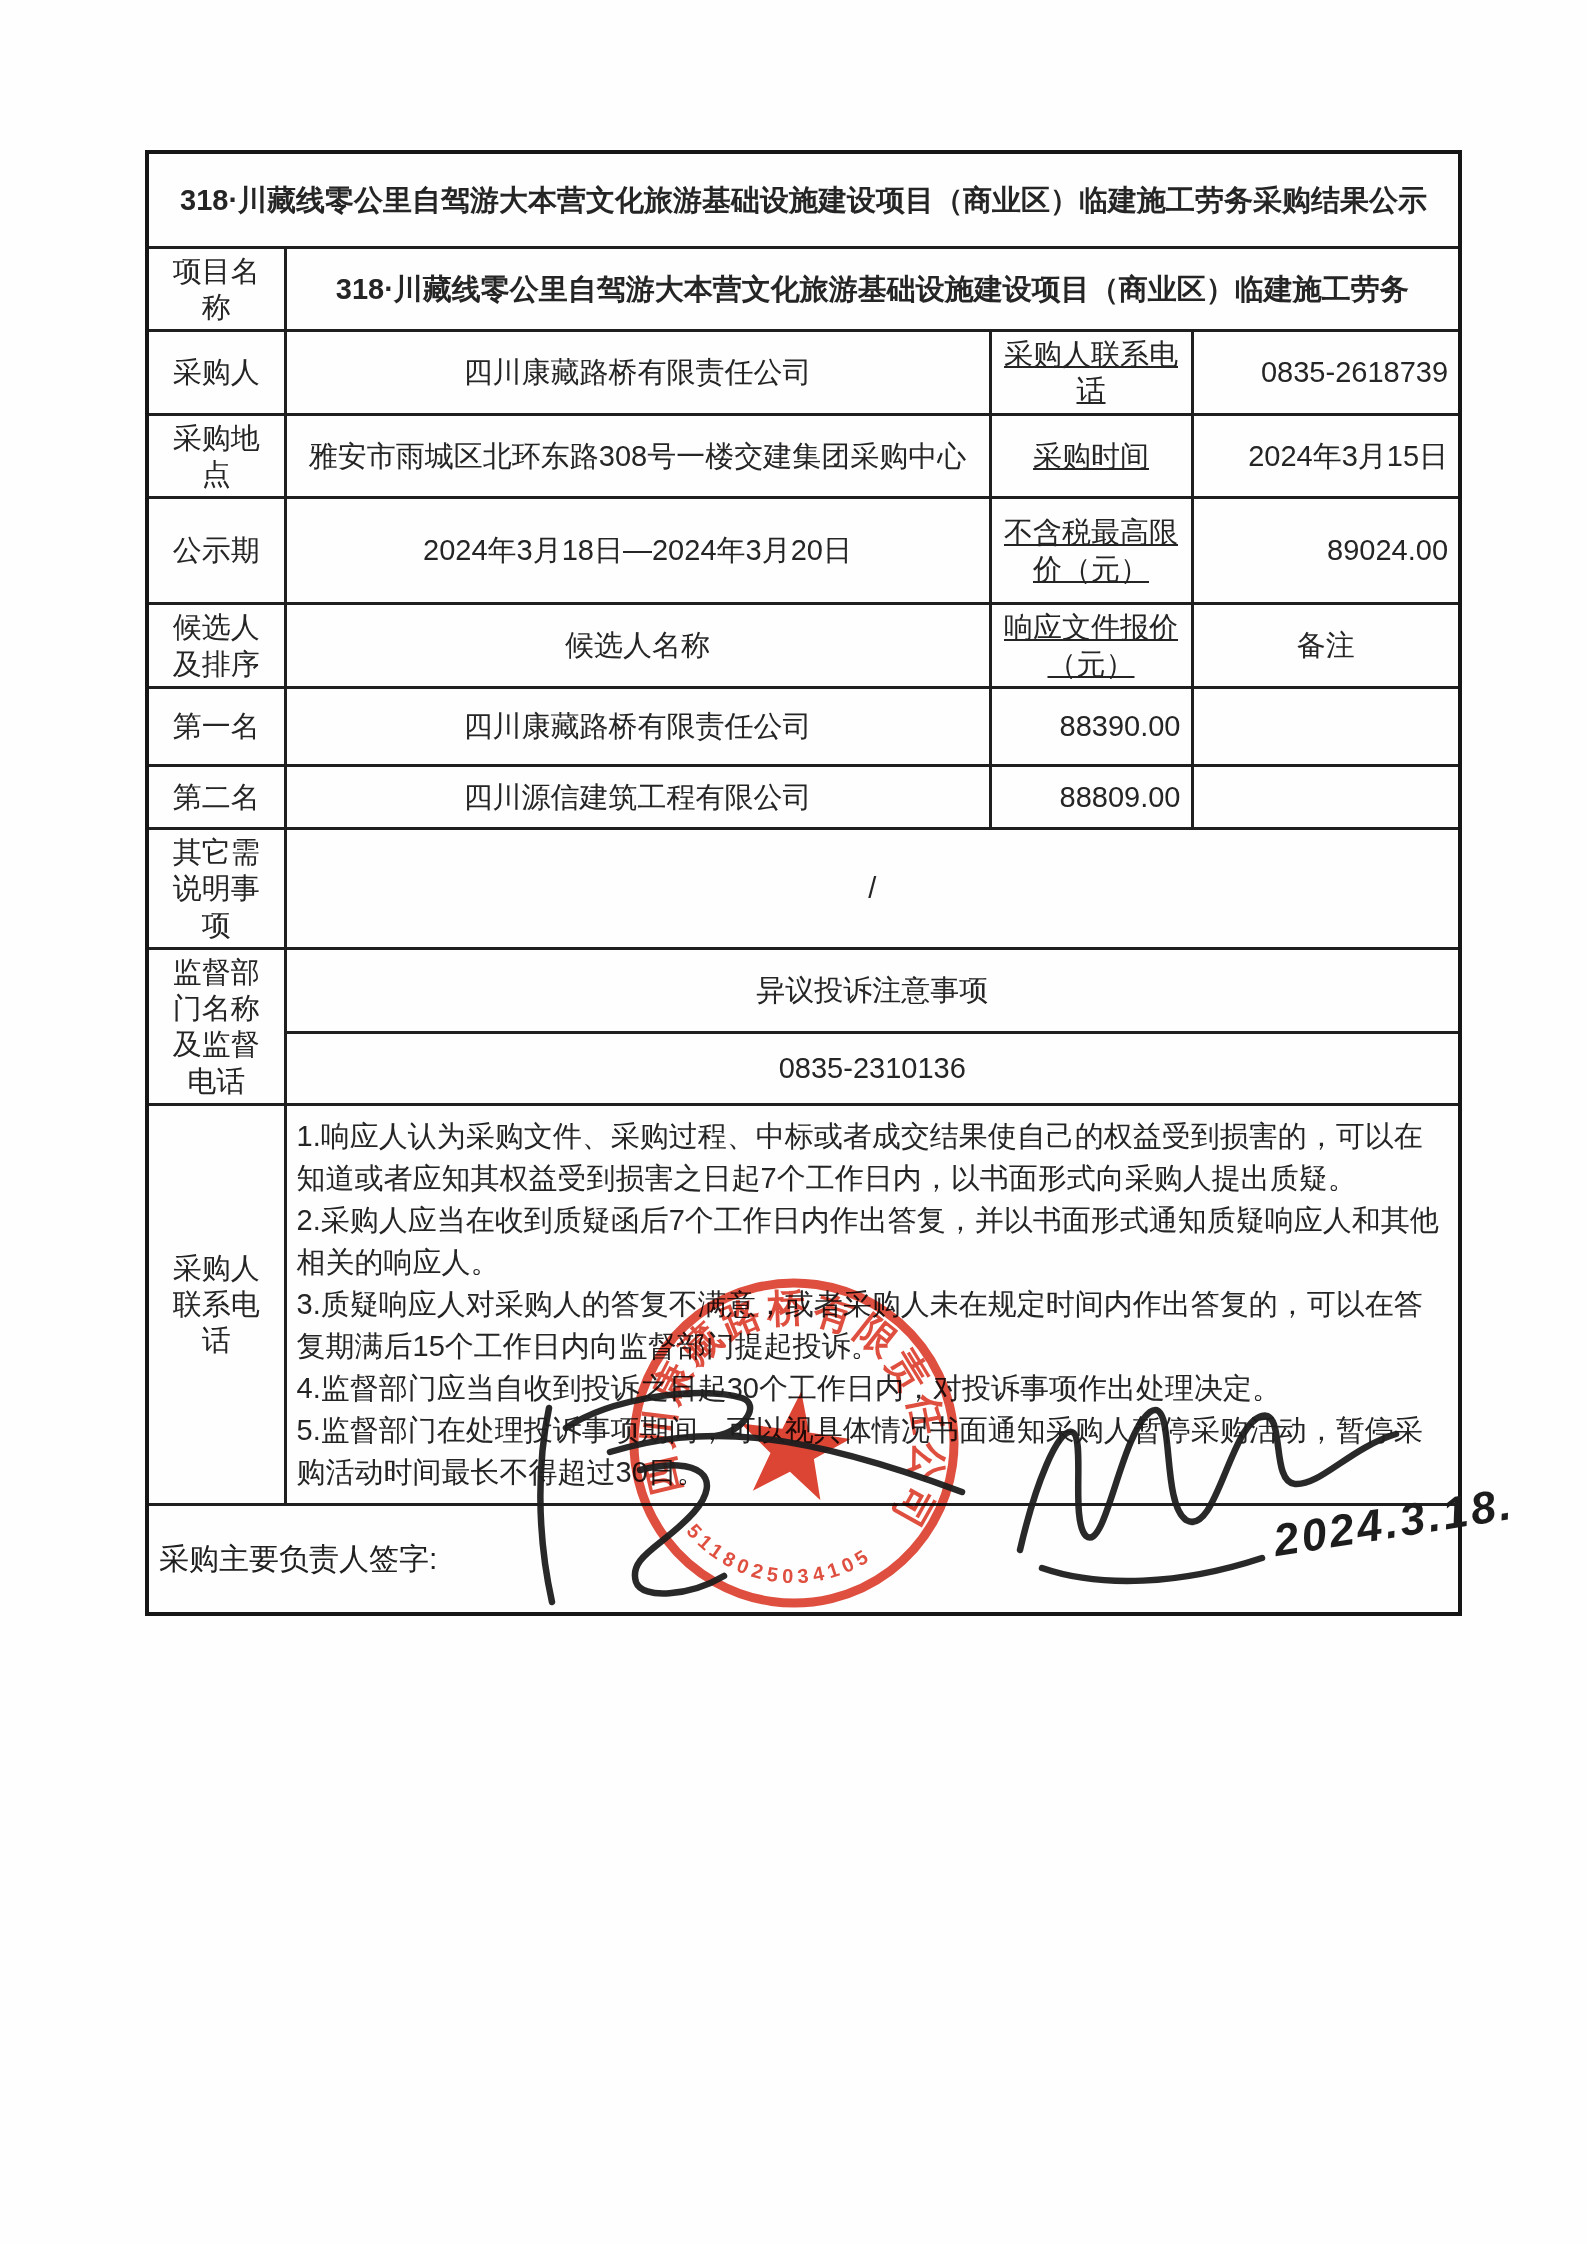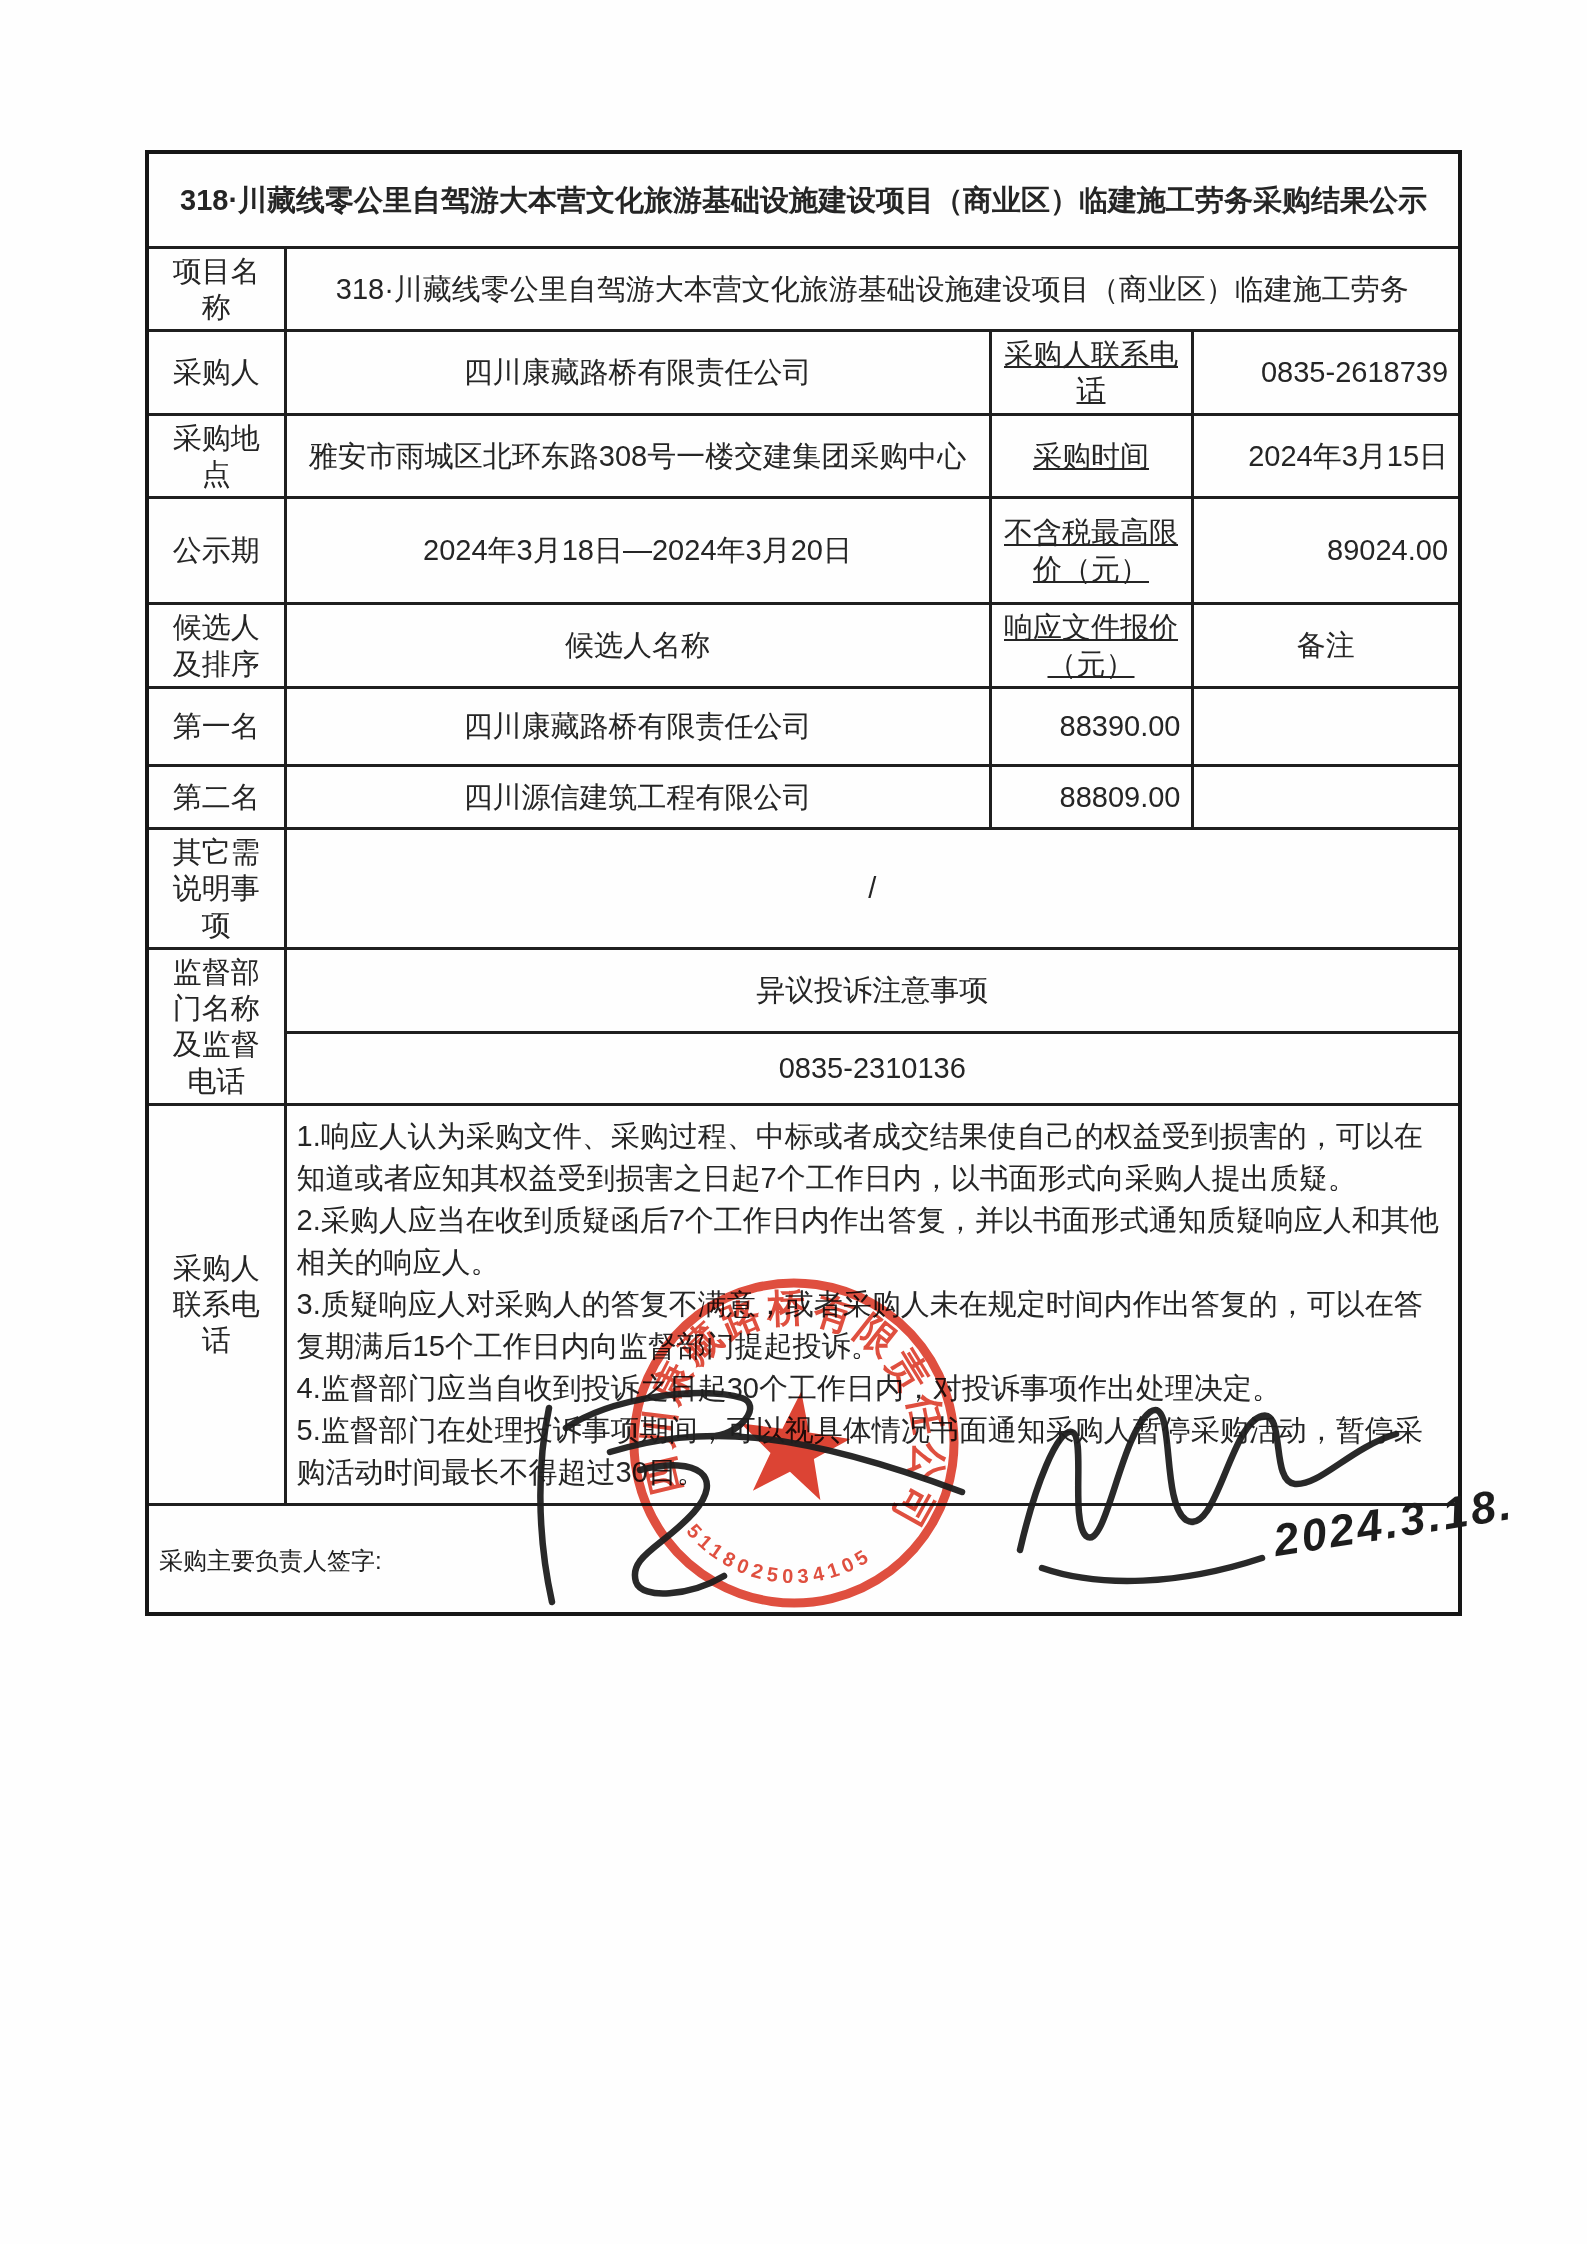--- a/index.html
+++ b/index.html
@@ -27,25 +27,25 @@
   }
   table.doc{border:4px solid #161616;}
   td.title-cell{
     text-align:center;font-weight:bold;font-size:39px;line-height:1.22;
     color:#151515;padding:6px 12px;letter-spacing:0px;
   }
   td.lbl{text-align:center;font-size:28px;padding:4px 6px;}
   td.ctr{text-align:center;}
   td.sublbl{text-align:center;font-size:28px;padding:4px 8px;text-decoration:underline;}
   td.val{text-align:right;}
-  td.bold-val{text-align:center;font-weight:400;}
+  td.bold-val{text-align:center;font-weight:700;}
   td.notice-cell{padding:14px 18px;vertical-align:top;}
   .notice-p{margin:0 0 0 0;font-size:29px;line-height:42px;text-align:left;}
   td.sign-cell{position:relative;padding:0 0 0 14px;}
-  .sign-label{font-size:24px;color:#202020;}
+  .sign-label{font-size:30px;color:#202020;}
 
   
   .stamp{
     position:absolute;left:624px;top:1273px;width:340px;height:340px;
     opacity:0.9;mix-blend-mode:multiply;
     transform:rotate(8deg);
     pointer-events:none;
   }
   .sig{position:absolute;pointer-events:none;}
   .handwritten-date{

